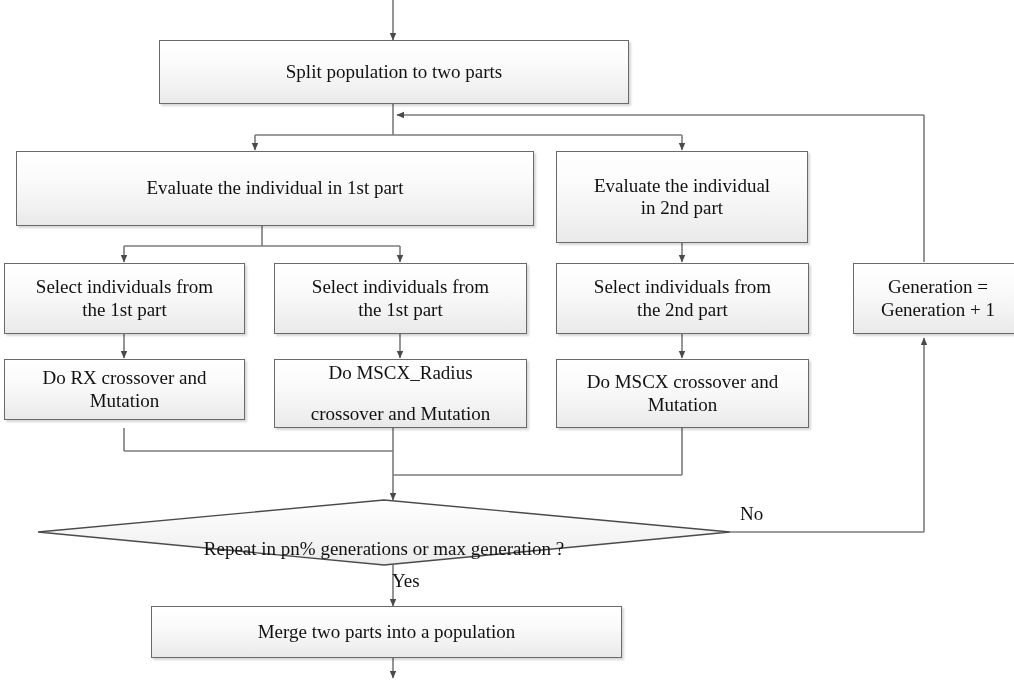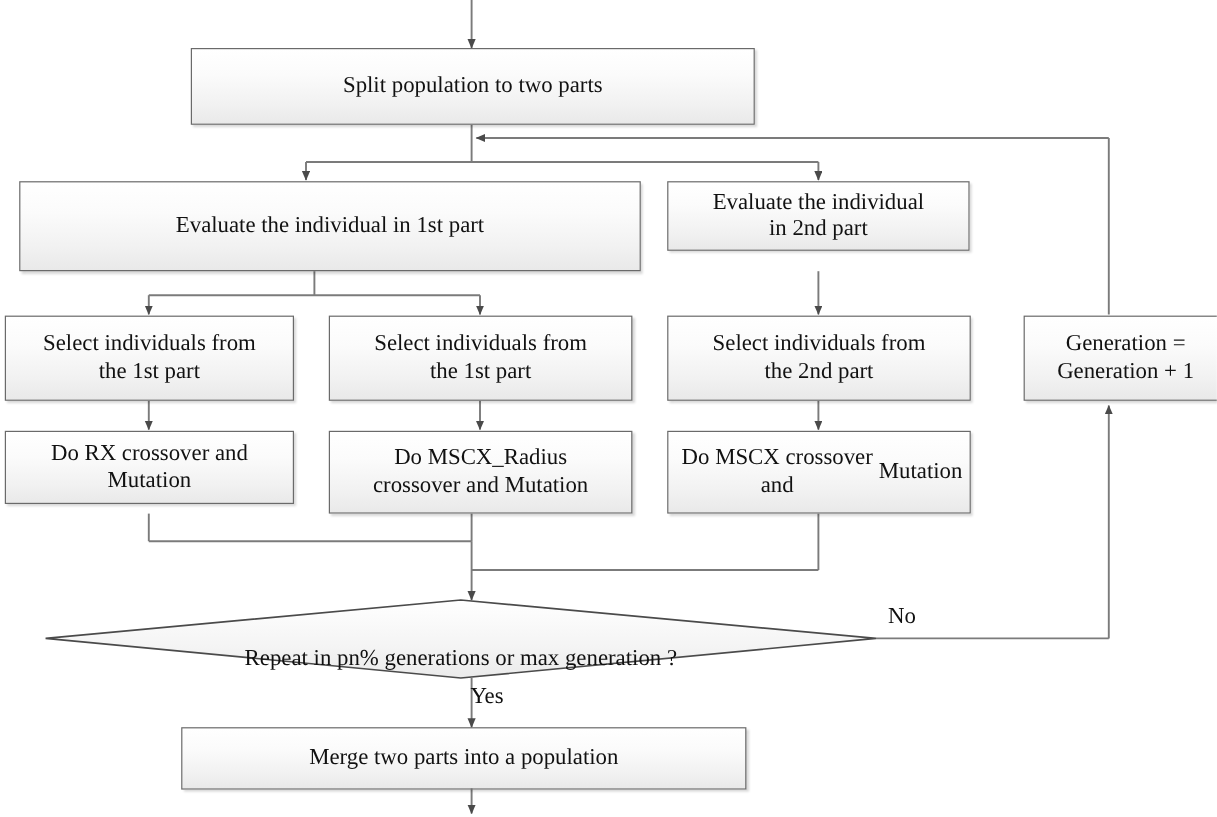--- a/index.html
+++ b/index.html
@@ -102,21 +102,21 @@
   </svg>
 
   <div class="node" style="left:159px;top:40px;width:470px;height:64px;">
     <span>Split population to two parts</span>
   </div>
 
   <div class="node" style="left:16px;top:151px;width:518px;height:75px;">
     <span>Evaluate the individual in 1st part</span>
   </div>
 
-  <div class="node" style="left:556px;top:151px;width:252px;height:58px;flex-direction:column;">
+  <div class="node" style="left:556px;top:151px;width:252px;height:92px;flex-direction:column;">
     <span>Evaluate the individual</span>
     <span>in 2nd part</span>
   </div>
 
   <div class="node" style="left:4px;top:263px;width:241px;height:71px;flex-direction:column;">
     <span>Select individuals from</span>
     <span>the 1st part</span>
   </div>
 
   <div class="node" style="left:274px;top:263px;width:253px;height:71px;flex-direction:column;">
@@ -132,26 +132,26 @@
   <div class="node" style="left:837px;top:263px;width:170px;height:71px;flex-direction:column;margin-left:16px;">
     <span>Generation =</span>
     <span>Generation + 1</span>
   </div>
 
   <div class="node" style="left:4px;top:359px;width:241px;height:61px;flex-direction:column;">
     <span>Do RX crossover and</span>
     <span>Mutation</span>
   </div>
 
-  <div class="node" style="left:274px;top:359px;width:253px;height:69px;flex-direction:column;">
+  <div class="node" style="left:274px;top:359px;width:253px;height:69px;flex-direction:column;justify-content:space-between;">
     <span>Do MSCX_Radius</span>
     <span>crossover and Mutation</span>
   </div>
 
-  <div class="node" style="left:556px;top:359px;width:253px;height:69px;flex-direction:row;">
+  <div class="node" style="left:556px;top:359px;width:253px;height:69px;flex-direction:column;">
     <span>Do MSCX crossover and</span>
     <span>Mutation</span>
   </div>
 
   <div class="diamond-wrap" style="left:38px;top:500px;width:692px;height:65px;">
     <div class="diamond-label">Repeat in pn% generations or max generation ?</div>
   </div>
 
   <div class="node" style="left:151px;top:606px;width:471px;height:52px;">
     <span>Merge two parts into a population</span>

